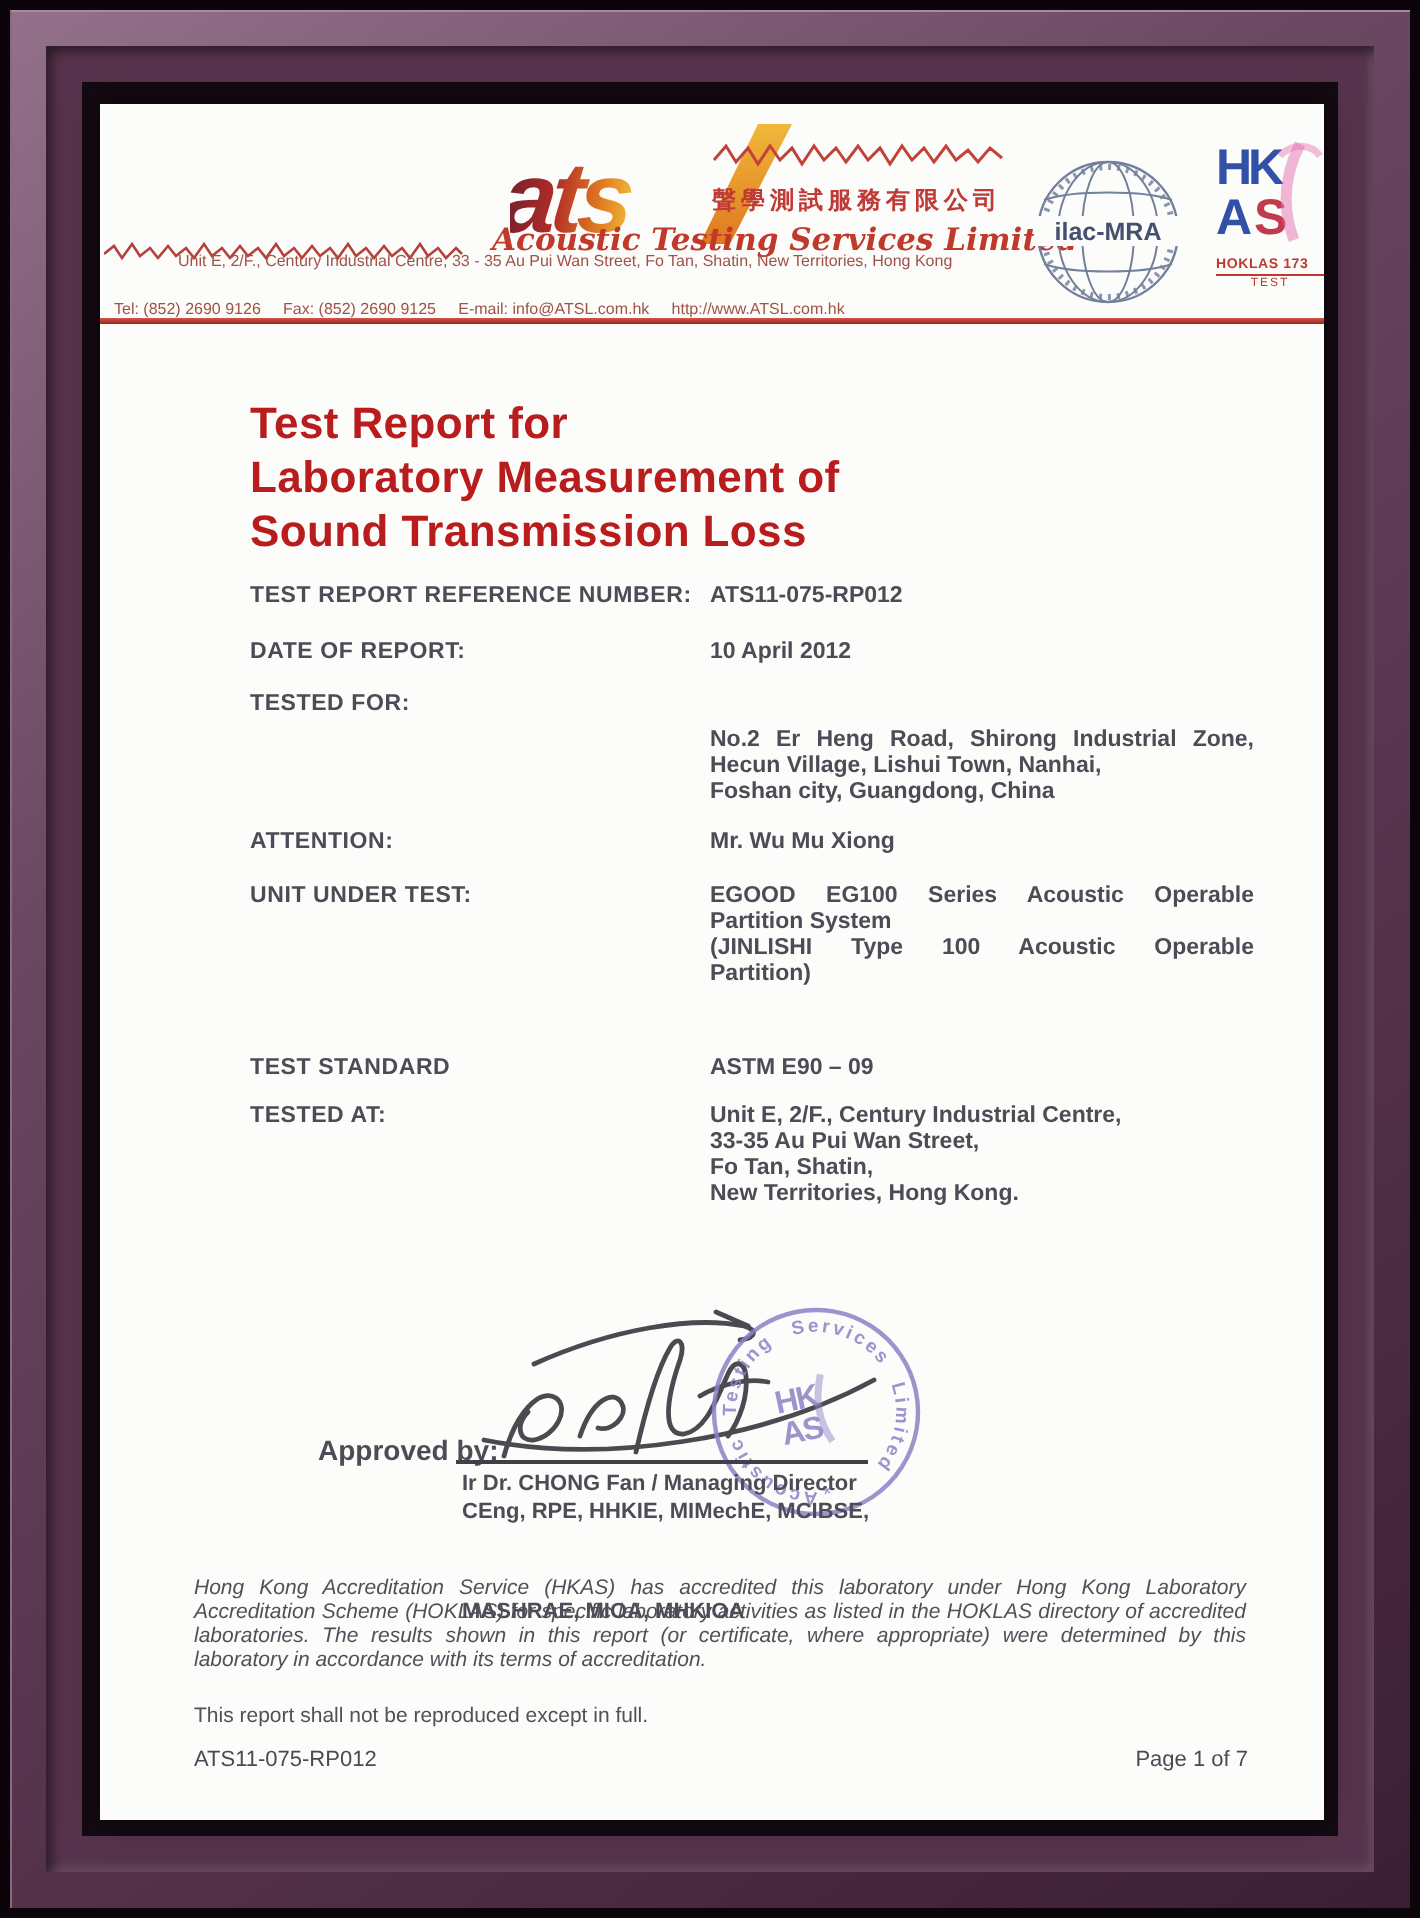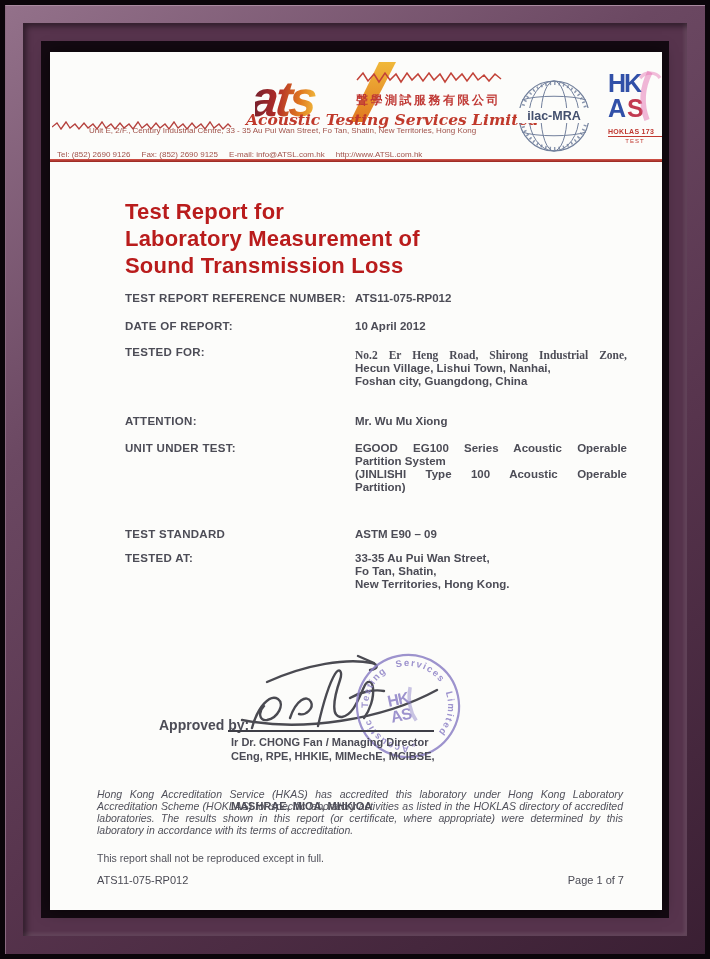--- a/index.html
+++ b/index.html
@@ -145,21 +145,21 @@
         </div>
         <div class="field-row" style="top: 268px;">
           <div class="field-label">DATE OF REPORT:</div>
           <div class="field-value">
             <div class="vline">10 April 2012</div>
           </div>
         </div>
         <div class="field-row" style="top: 294px;">
           <div class="field-label">TESTED FOR:</div>
           <div class="field-value">
-            <div class="vline just" style="margin-top: 3px; font-family: Liberation Serif, serif;">No.2 Er Heng Road, Shirong Industrial Zone,</div>
+            <div class="vline just" style="margin-top: 18px;">No.2 Er Heng Road, Shirong Industrial Zone,</div>
             <div class="vline">Hecun Village, Lishui Town, Nanhai,</div>
             <div class="vline">Foshan city, Guangdong, China</div>
           </div>
         </div>
         <div class="field-row" style="top: 363px;">
           <div class="field-label">ATTENTION:</div>
           <div class="field-value">
             <div class="vline">Mr. Wu Mu Xiong</div>
           </div>
         </div>
@@ -174,20 +174,21 @@
         </div>
         <div class="field-row" style="top: 476px;">
           <div class="field-label">TEST STANDARD</div>
           <div class="field-value">
             <div class="vline">ASTM E90 – 09</div>
           </div>
         </div>
         <div class="field-row" style="top: 500px;">
           <div class="field-label">TESTED AT:</div>
           <div class="field-value">
+            <div class="vline">Unit E, 2/F., Century Industrial Centre,</div>
             <div class="vline">33-35 Au Pui Wan Street,</div>
             <div class="vline">Fo Tan, Shatin,</div>
             <div class="vline">New Territories, Hong Kong.</div>
           </div>
         </div>
       </div>
 
     <div class="approved">Approved by:</div>
 
     <svg class="sig-svg" width="240" height="95" viewBox="0 0 240 95">

